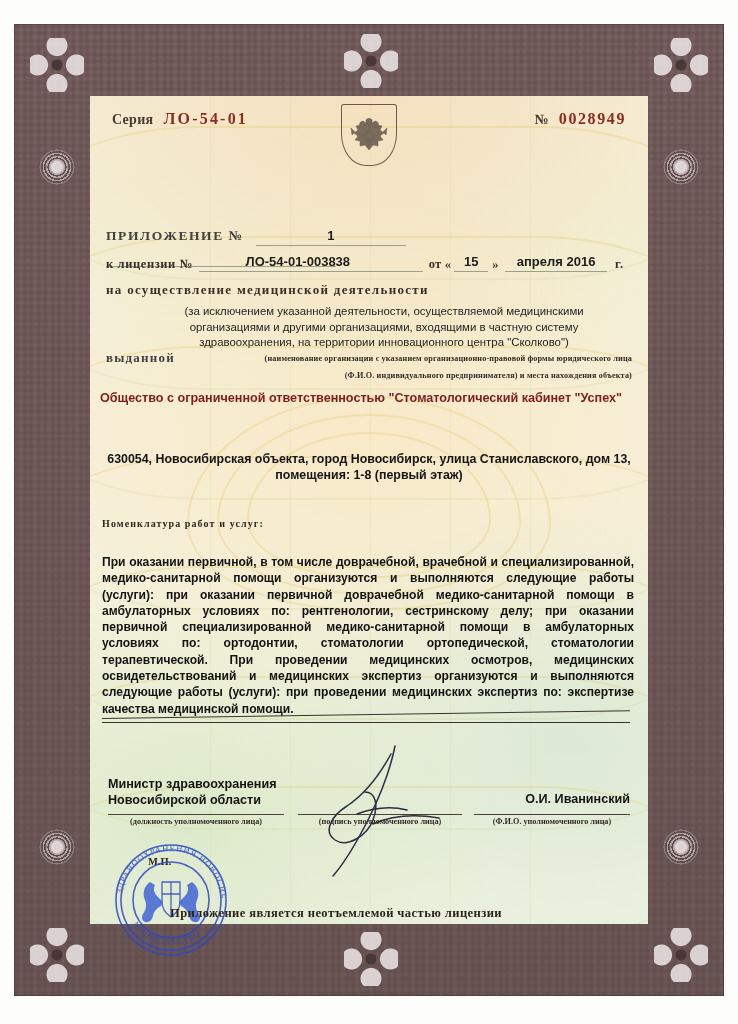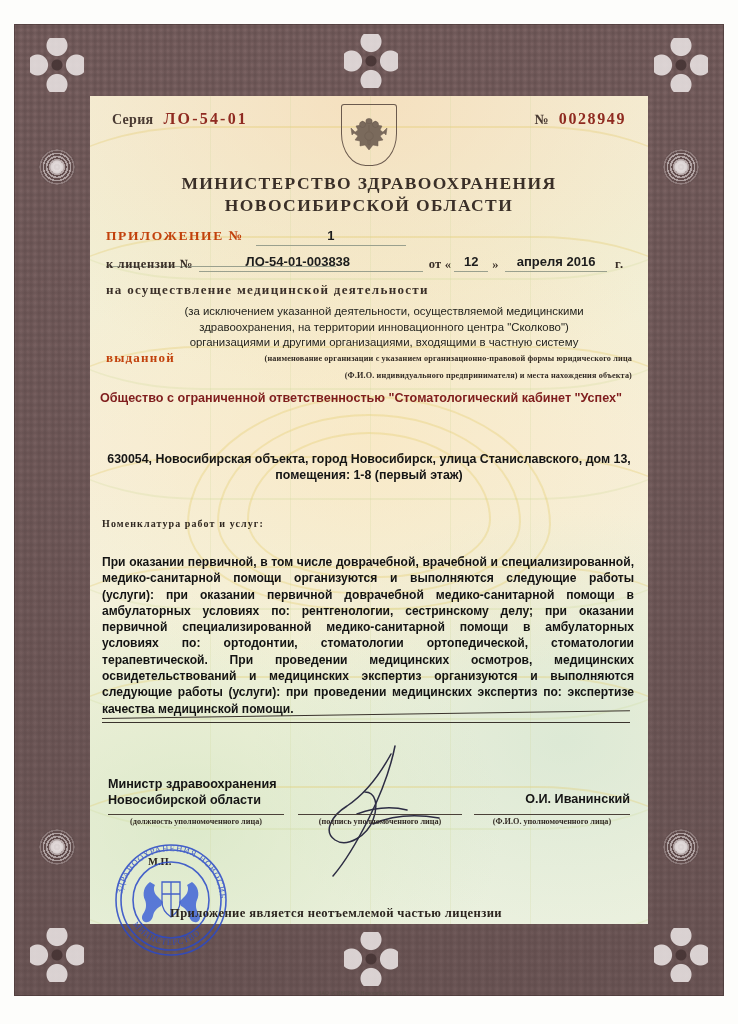--- a/index.html
+++ b/index.html
@@ -81,21 +81,21 @@
   .emblem{position:absolute;left:50%;transform:translateX(-50%);}
   .shield{width:54px;height:60px;border:1.2px solid #6b5a4e;
     border-radius:3px 3px 44% 44%/3px 3px 52% 52%;
     display:flex;align-items:center;justify-content:center;background:transparent;}
 
   .ministry{
     text-align:center;font-weight:bold;font-size:17.5px;color:#3a2f28;
     letter-spacing:1.4px;line-height:22px;font-family:"Liberation Serif",serif;
   }
 
-  .lbl-sp{font-weight:bold;font-size:13.5px;color:#c2410c;letter-spacing:1.6px;font-family:"Liberation Serif",serif;}
+  .lbl-sp{font-weight:bold;font-size:13.5px;color:#404040;letter-spacing:1.6px;font-family:"Liberation Serif",serif;}
   .lbl-sp2{font-weight:bold;font-size:12.5px;color:#3a2f28;letter-spacing:.6px;font-family:"Liberation Serif",serif;}
   .fill{font-family:"Liberation Sans",sans-serif;font-weight:bold;font-size:13px;color:#1d1d1d;}
   .uline{border-bottom:1px solid #9aa08e;display:inline-block;}
 
   .activity{font-weight:bold;font-size:13px;color:#3a2f28;letter-spacing:1.3px;font-family:"Liberation Serif",serif;}
   .paren{font-family:"Liberation Sans",sans-serif;font-size:11.4px;color:#24241f;line-height:15.5px;text-align:center;font-weight:500;}
 
   .tiny{font-family:"Liberation Serif",serif;font-size:8.2px;color:#332b25;letter-spacing:.15px;font-weight:bold;}
 
   .orgname{font-family:"Liberation Sans",sans-serif;font-weight:bold;font-size:12.6px;color:#7f1d1d;}
@@ -181,48 +181,44 @@
             <path d="M6 19 L2 15 L3 22 Z"></path>
             <path d="M34 19 L38 15 L37 22 Z"></path>
           </g>
           <g stroke="#6b5a4e" stroke-width="0.6" fill="none">
             <path d="M20 12 v6"></path>
           </g>
         </svg>
       </div>
     </div>
 
-    <div class="row ministry" style="left:0;top:76px;width:558px;">
-      <div>МИНИСТЕРСТВО ЗДРАВООХРАНЕНИЯ</div>
-      <div>НОВОСИБИРСКОЙ ОБЛАСТИ</div>
-    </div>
 
     <div class="row" style="left:16px;top:130px;width:526px;">
       <span class="lbl-sp">ПРИЛОЖЕНИЕ №</span>
       <span class="fill uline" style="width:150px;text-align:center;padding-bottom:2px;margin-left:8px;">1</span>
       <span class="uline" style="width:230px;padding-bottom:2px;">&nbsp;</span>
     </div>
 
     <div class="row" style="left:16px;top:155px;width:526px;display:flex;align-items:flex-end;">
       <span class="lbl-sp2">к лицензии №</span>
       <span class="fill uline" style="min-width:186px;text-align:center;padding:0 6px 2px 6px;margin-left:6px;">ЛО-54-01-003838</span>
       <span class="uline" style="width:26px;padding-bottom:2px;">&nbsp;</span>
       <span class="lbl-sp2" style="margin-left:6px;letter-spacing:.2px;">от «</span>
-      <span class="fill uline" style="width:34px;text-align:center;padding-bottom:2px;margin-left:3px;">12</span>
+      <span class="fill uline" style="width:34px;text-align:center;padding-bottom:2px;margin-left:3px;">15</span>
       <span class="lbl-sp2" style="margin-left:4px;">»</span>
       <span class="fill uline" style="min-width:102px;text-align:center;padding-bottom:2px;margin-left:6px;">апреля 2016</span>
       <span class="lbl-sp2" style="margin-left:8px;">г.</span>
     </div>
 
     <div class="row activity" style="left:16px;top:186px;">на осуществление медицинской деятельности</div>
 
     <div class="row paren" style="left:48px;top:208px;width:492px;">
       <div>(за исключением указанной деятельности, осуществляемой медицинскими</div>
+      <div>организациями и другими организациями, входящими в частную систему</div>
       <div>здравоохранения, на территории инновационного центра "Сколково")</div>
-      <div>организациями и другими организациями, входящими в частную систему</div>
     </div>
 
     <div class="row lbl-sp" style="left:16px;top:254px;letter-spacing:1.2px;font-size:13px;">выданной</div>
     <div class="row tiny" style="left:112px;top:256px;width:430px;line-height:14px;text-align:right;">
       <div>(наименование организации с указанием организационно-правовой формы юридического лица</div>
       <div style="margin-top:3px;">(Ф.И.О. индивидуального предпринимателя) и места нахождения объекта)</div>
     </div>
 
     <div class="row orgname" style="left:10px;top:295px;width:540px;">Общество с ограниченной ответственностью "Стоматологический кабинет "Успех"</div>
 

